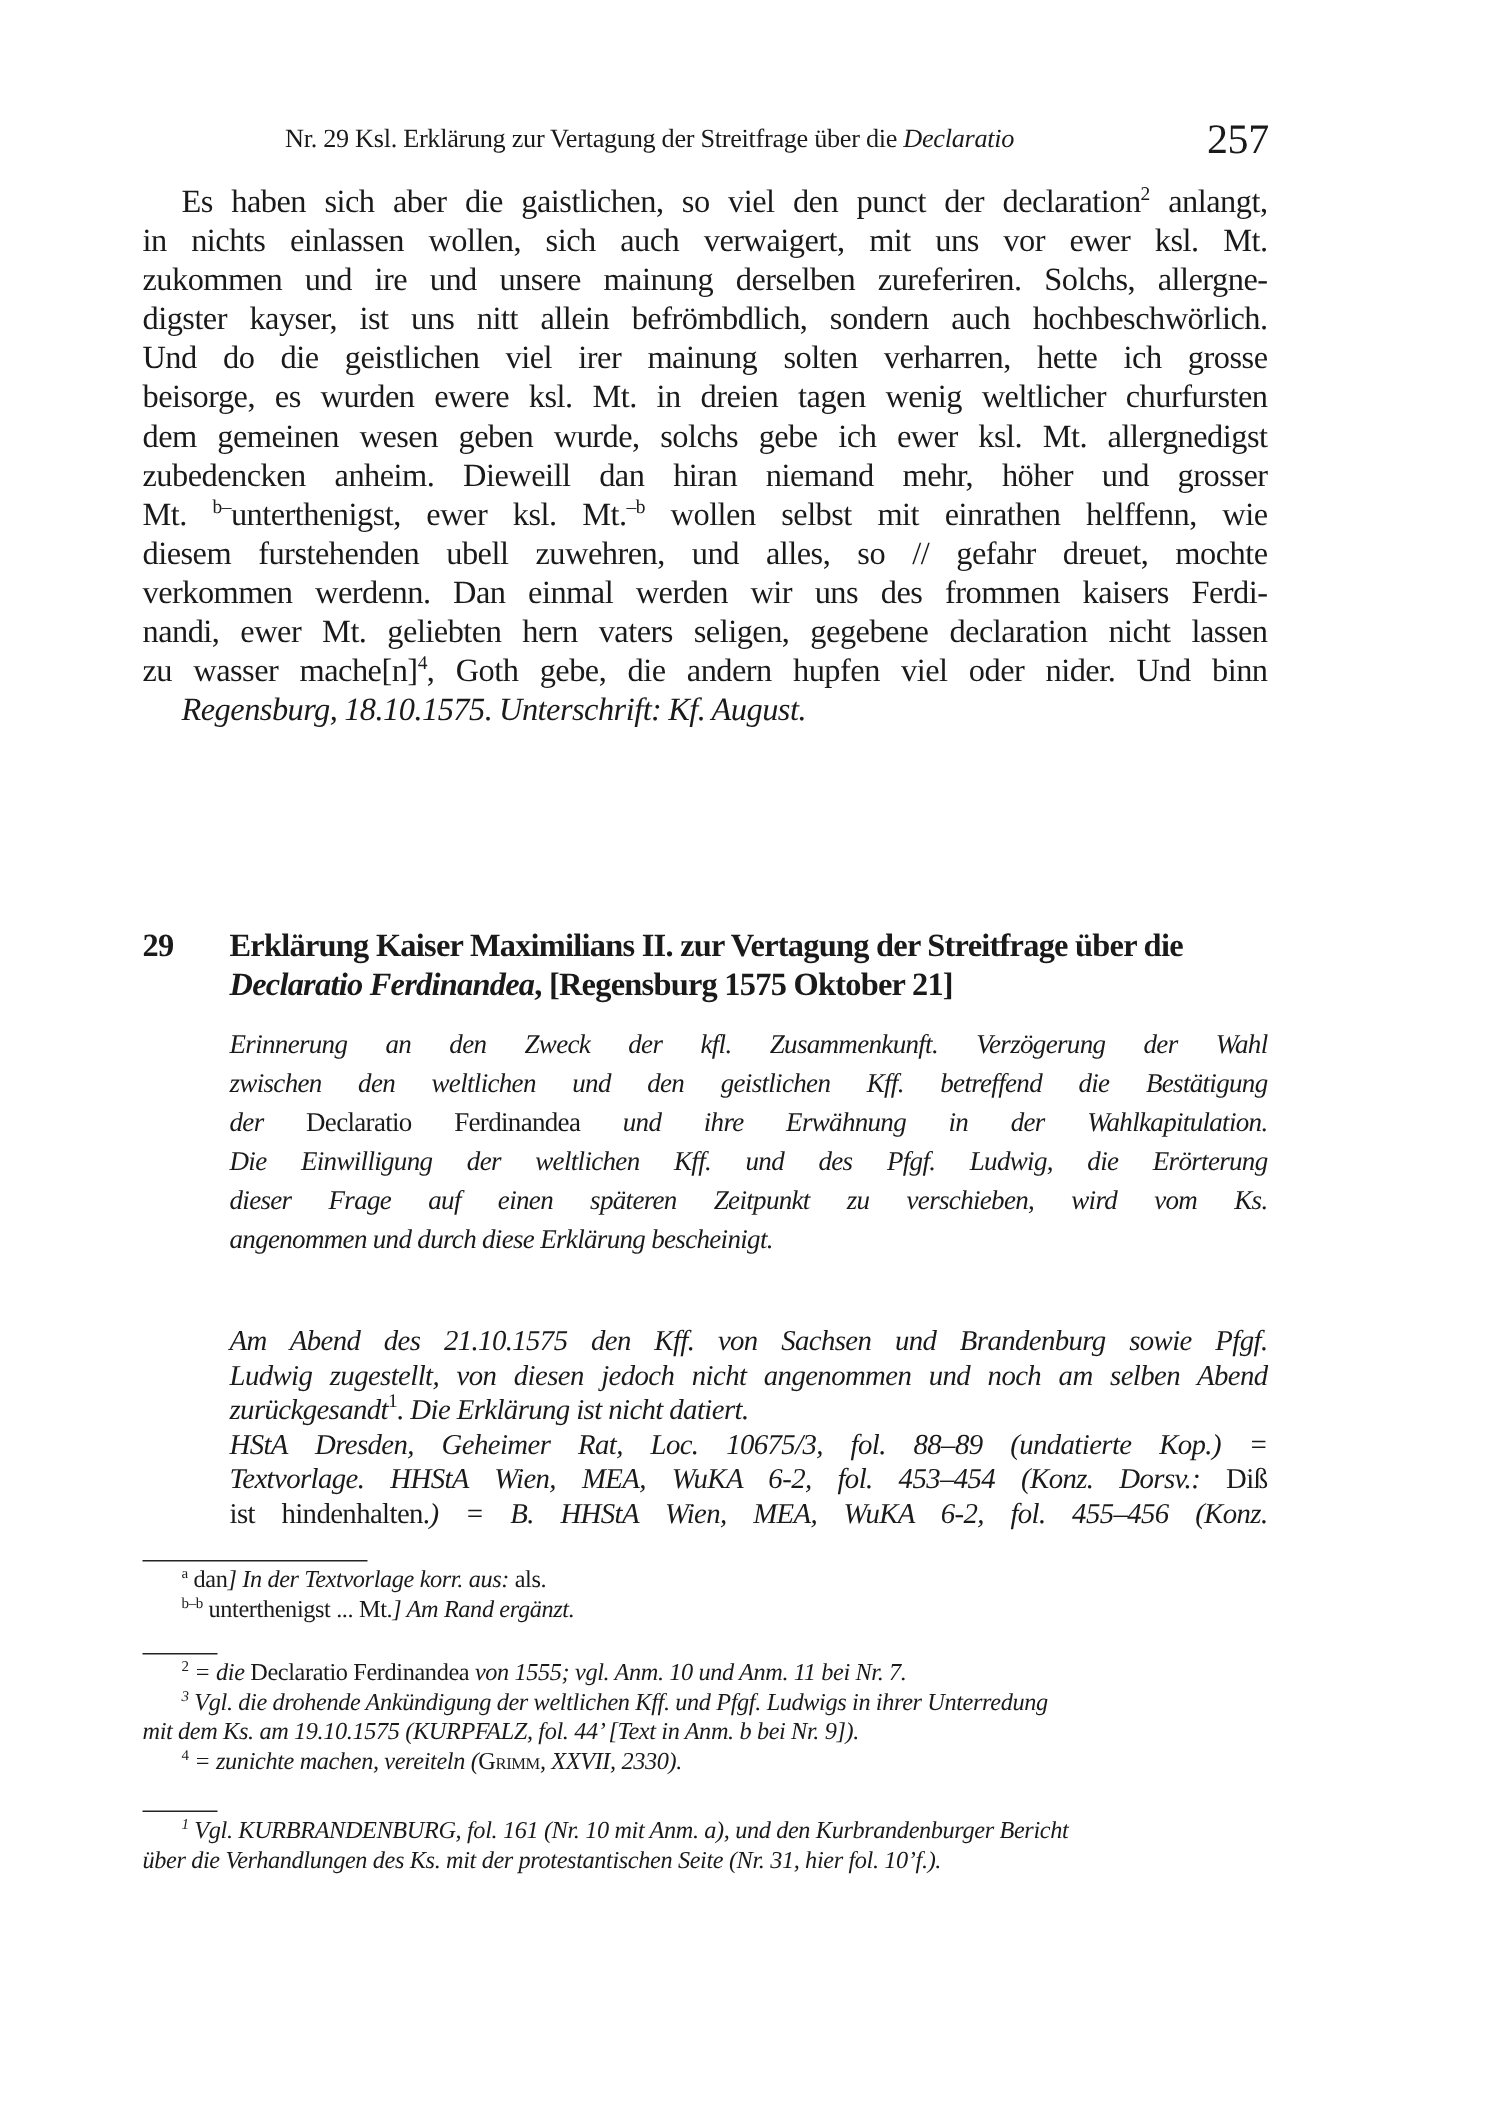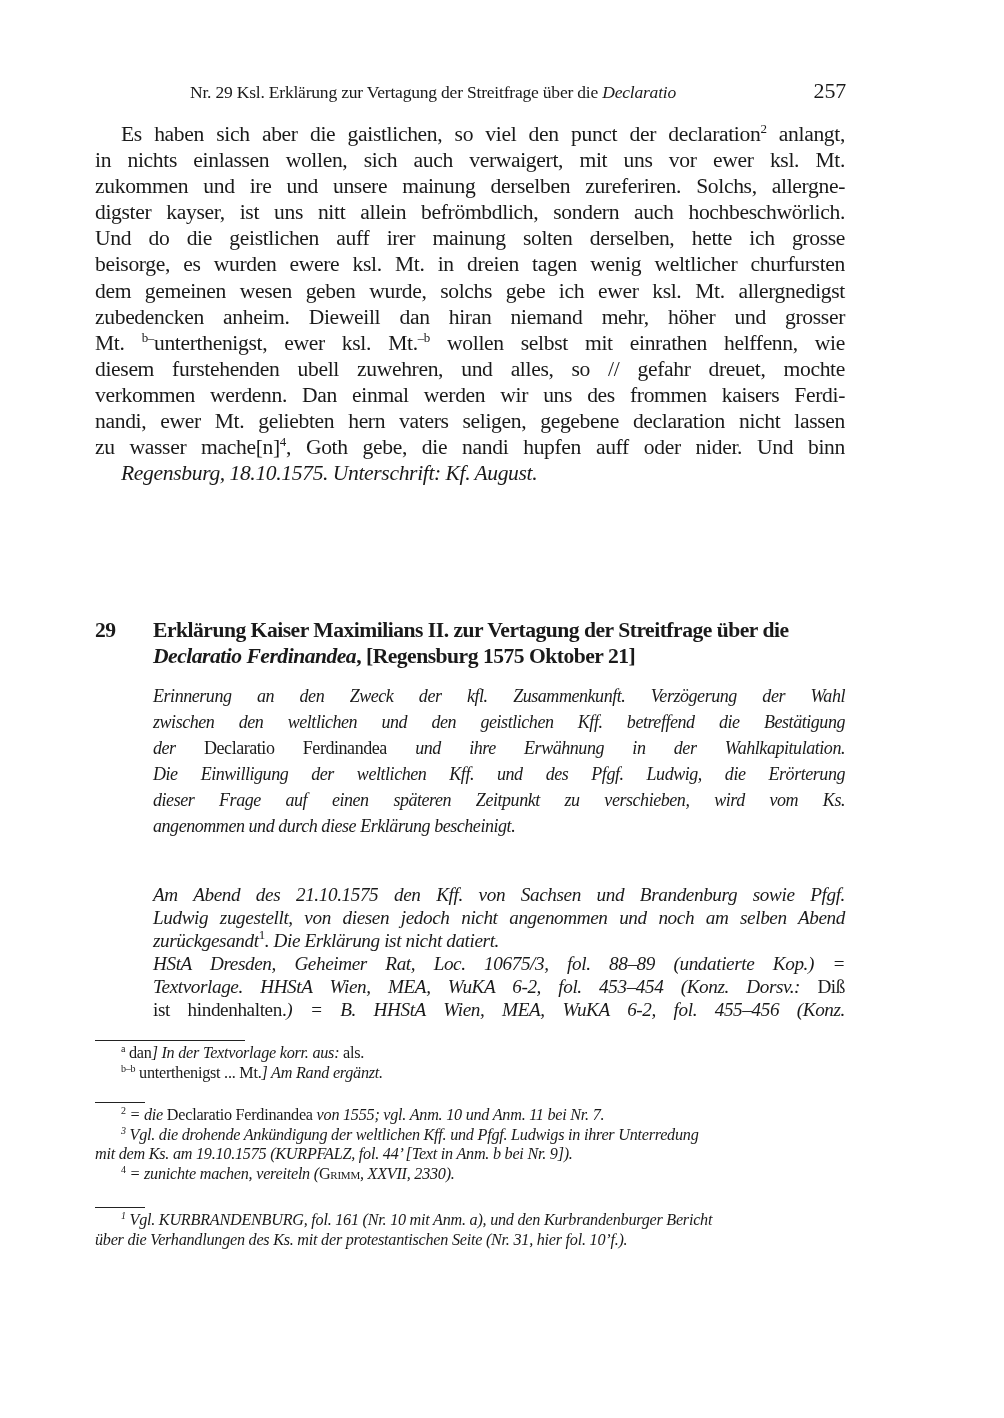--- a/index.html
+++ b/index.html
@@ -7,21 +7,21 @@
       width: 1004px; height: 1418px; position: relative; overflow: hidden;
       font-family: "Liberation Serif", "DejaVu Serif", serif;
       color: #1a1a1a;
     }
     .page { position: absolute; left: 0; top: 0; width: 1004px; height: 1418px; border-radius: 22px; }
     .running-head {
       position: absolute; left: 190px; top: 80px; width: 656px;
       font-size: 17.5px; letter-spacing: -0.2px;
     }
     .running-head .title { position: absolute; left: 0; top: 2px; white-space: nowrap; }
-    .running-head .pageno { position: absolute; right: 0; top: -2px; font-size: 22px; }
+    .running-head .pageno { position: absolute; right: 0; top: -2px; font-size: 28px; }
     .body-text {
       position: absolute; left: 95px; top: 121px; width: 750px;
       font-size: 21.6px; line-height: 26.1px; text-align: justify;
       letter-spacing: -0.35px; word-spacing: -0.5px;
     }
     .line { display: block; white-space: nowrap; text-align-last: justify; text-align: justify; }
     .line.last { text-align-last: left; }
     .indent { padding-left: 26px; }
     sup { font-size: 13px; line-height: 0; vertical-align: 8px; }
     .it { font-style: italic; }
@@ -64,29 +64,29 @@
   <div class="running-head">
     <span class="title"><span>Nr. 29 Ksl. Erklärung zur Vertagung der Streitfrage über die </span><span class="it">Declaratio</span></span>
     <span class="pageno">257</span>
   </div>
 
   <div class="body-text">
     <span class="line indent"><span>Es haben sich aber die gaistlichen, so viel den punct der declaration</span><sup>2</sup><span> anlangt,</span></span>
     <span class="line">in nichts einlassen wollen, sich auch verwaigert, mit uns vor ewer ksl. Mt.</span>
     <span class="line">zukommen und ire und unsere mainung derselben zureferiren. Solchs, allergne-</span>
     <span class="line">digster kayser, ist uns nitt allein befrömbdlich, sondern auch hochbeschwörlich.</span>
-    <span class="line">Und do die geistlichen auff irer mainung solten derselben, hette ich grosse</span>
+    <span class="line">Und do die geistlichen viel irer mainung solten verharren, hette ich grosse</span>
     <span class="line">beisorge, es wurden ewere ksl. Mt. in dreien tagen wenig weltlicher churfursten</span>
     <span class="line">dem gemeinen wesen geben wurde, solchs gebe ich ewer ksl. Mt. allergnedigst</span>
     <span class="line">zubedencken anheim. Dieweill dan hiran niemand mehr, höher und grosser</span>
     <span class="line"><span>Mt. </span><sup>b–</sup><span>unterthenigst, ewer ksl. Mt.</span><sup>–b</sup><span> wollen selbst mit einrathen helffenn, wie</span></span>
     <span class="line">diesem furstehenden ubell zuwehren, und alles, so // gefahr dreuet, mochte</span>
     <span class="line">verkommen werdenn. Dan einmal werden wir uns des frommen kaisers Ferdi-</span>
     <span class="line">nandi, ewer Mt. geliebten hern vaters seligen, gegebene declaration nicht lassen</span>
-    <span class="line"><span>zu wasser mache[n]</span><sup>4</sup><span>, Goth gebe, die nandi hupfen auff oder nider. Und binn</span></span>
+    <span class="line"><span>zu wasser mache[n]</span><sup>4</sup><span>, Goth gebe, die andern hupfen viel oder nider. Und binn</span></span>
     <span class="line last dateline">Regensburg, 18.10.1575. Unterschrift: Kf. August.</span>
   </div>
 
   <div class="doc-heading">
     <span class="num">29</span>
     <div class="txt">
       <span style="display:block;white-space:nowrap">Erklärung Kaiser Maximilians II. zur Vertagung der Streitfrage über die</span>
       <span style="display:block;white-space:nowrap"><span class="it">Declaratio Ferdinandea</span><span>, [Regensburg 1575 Oktober 21]</span></span>
     </div>
   </div>

